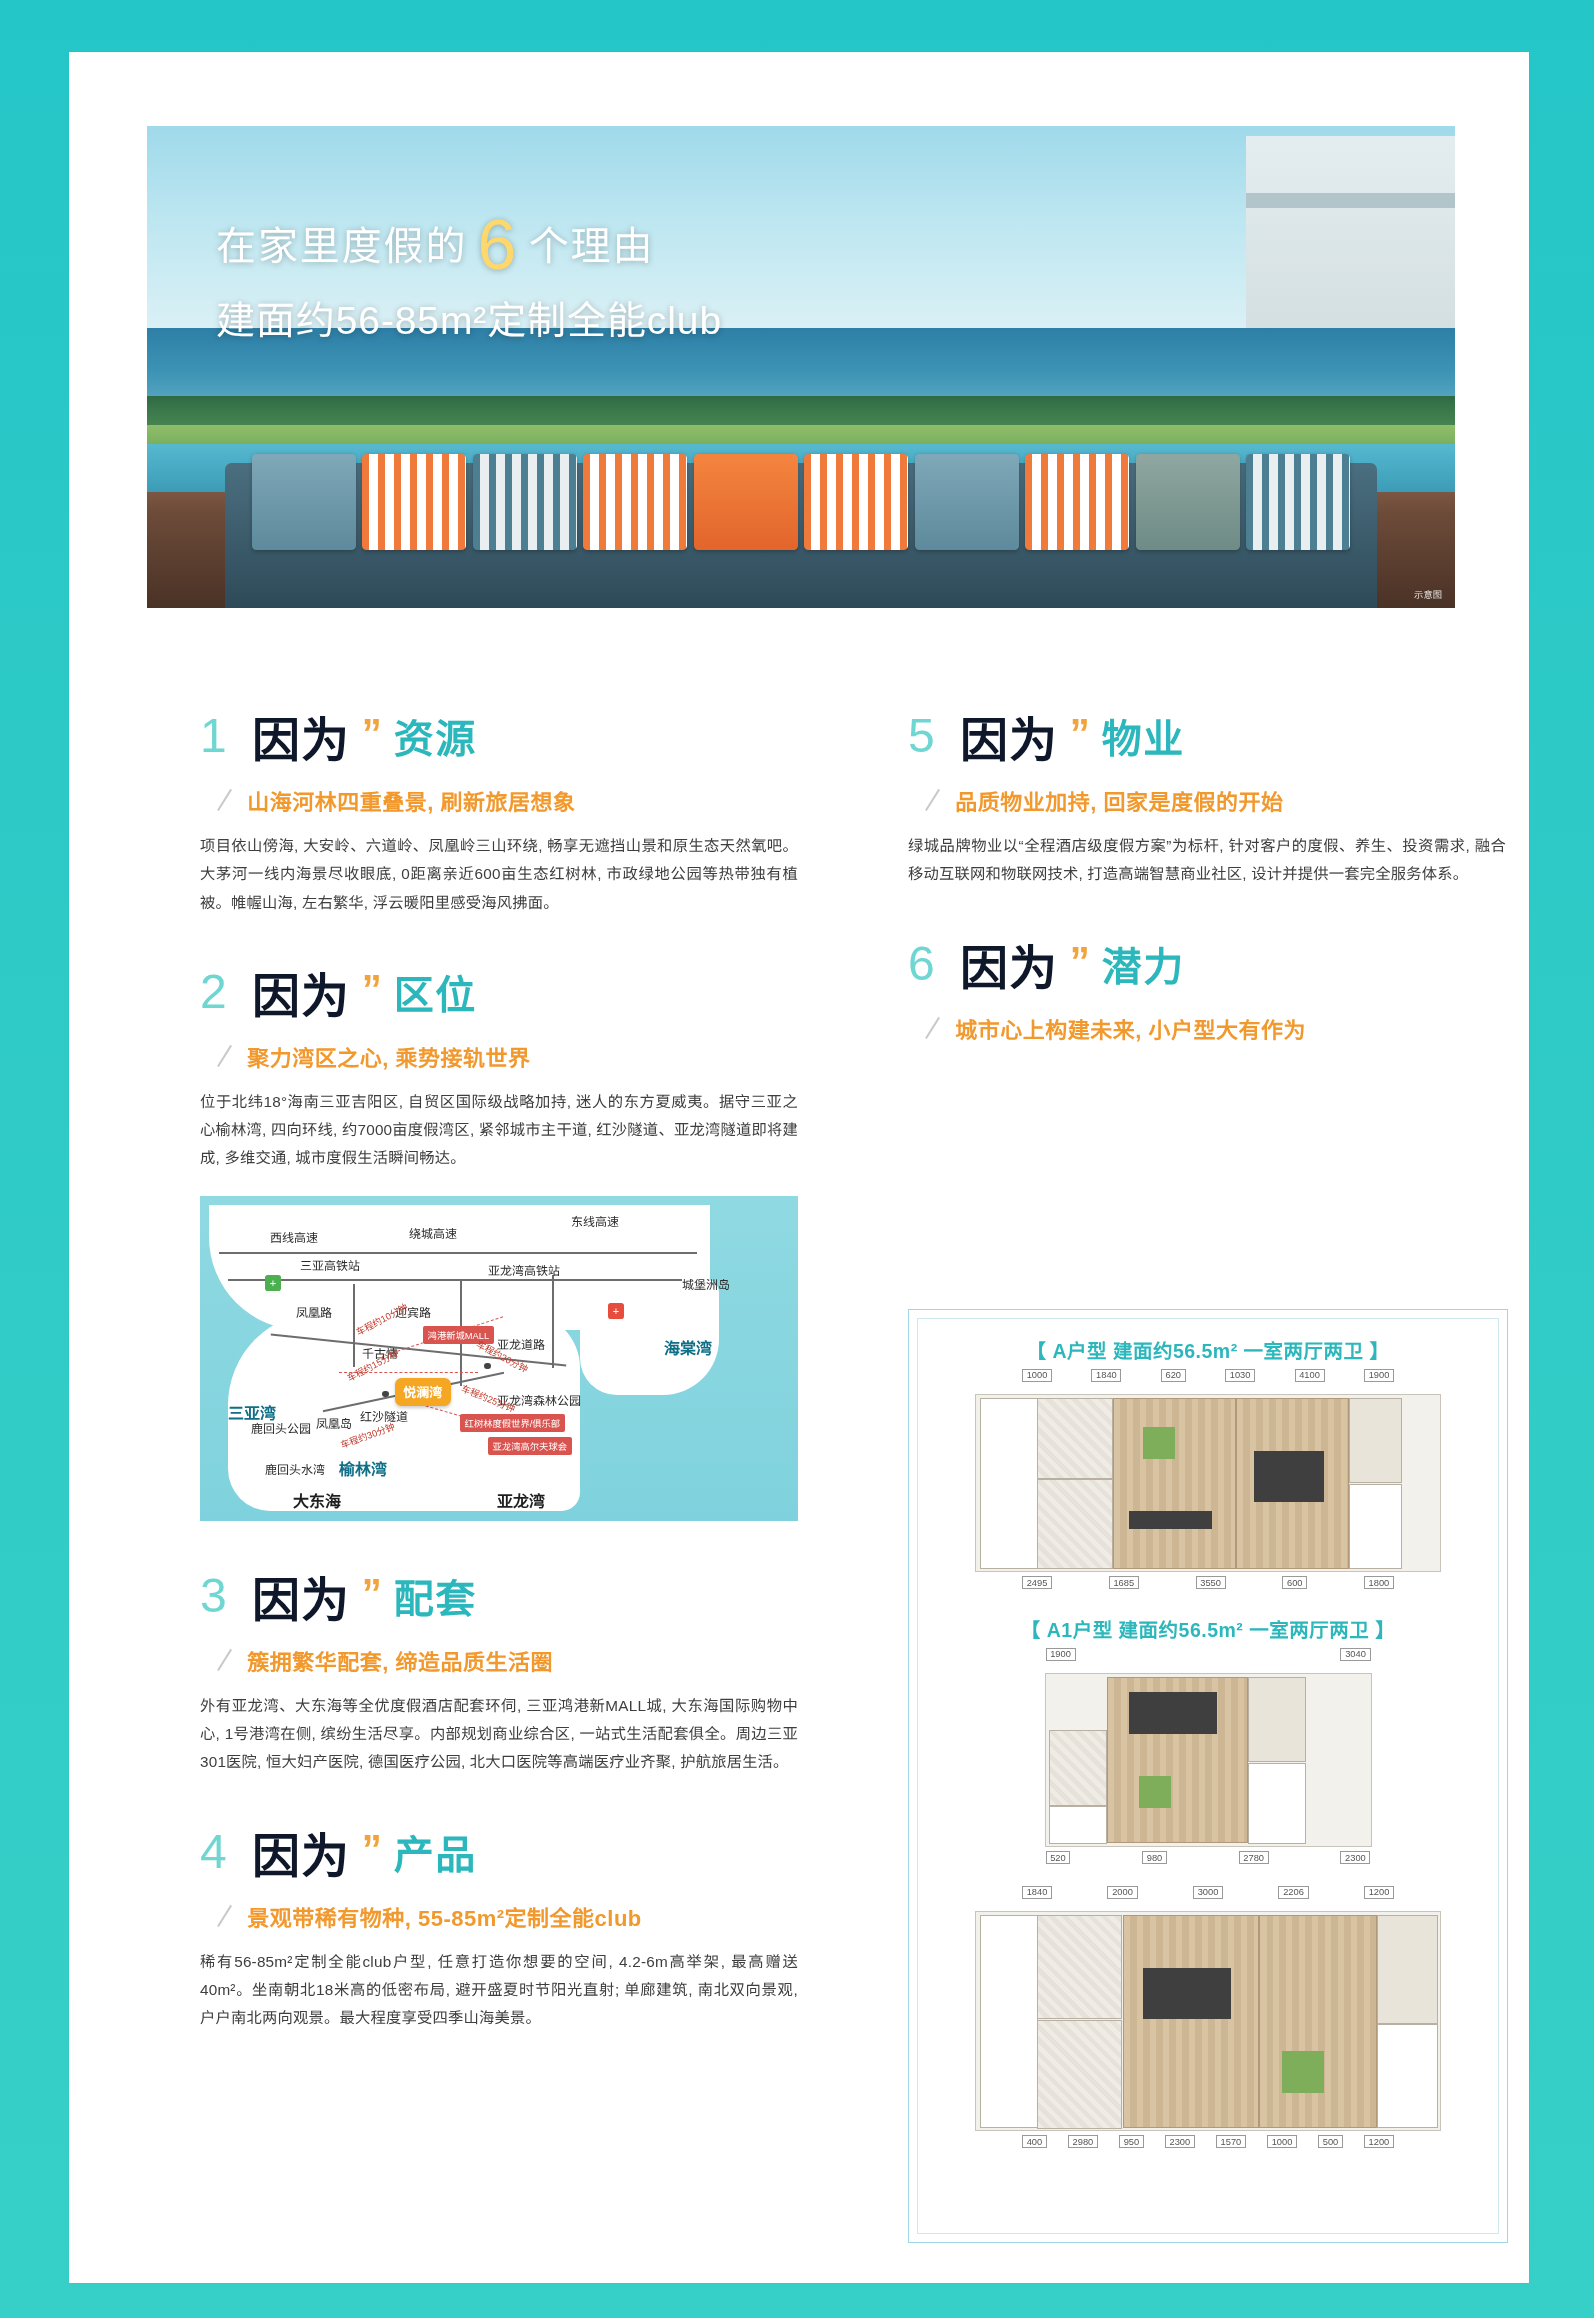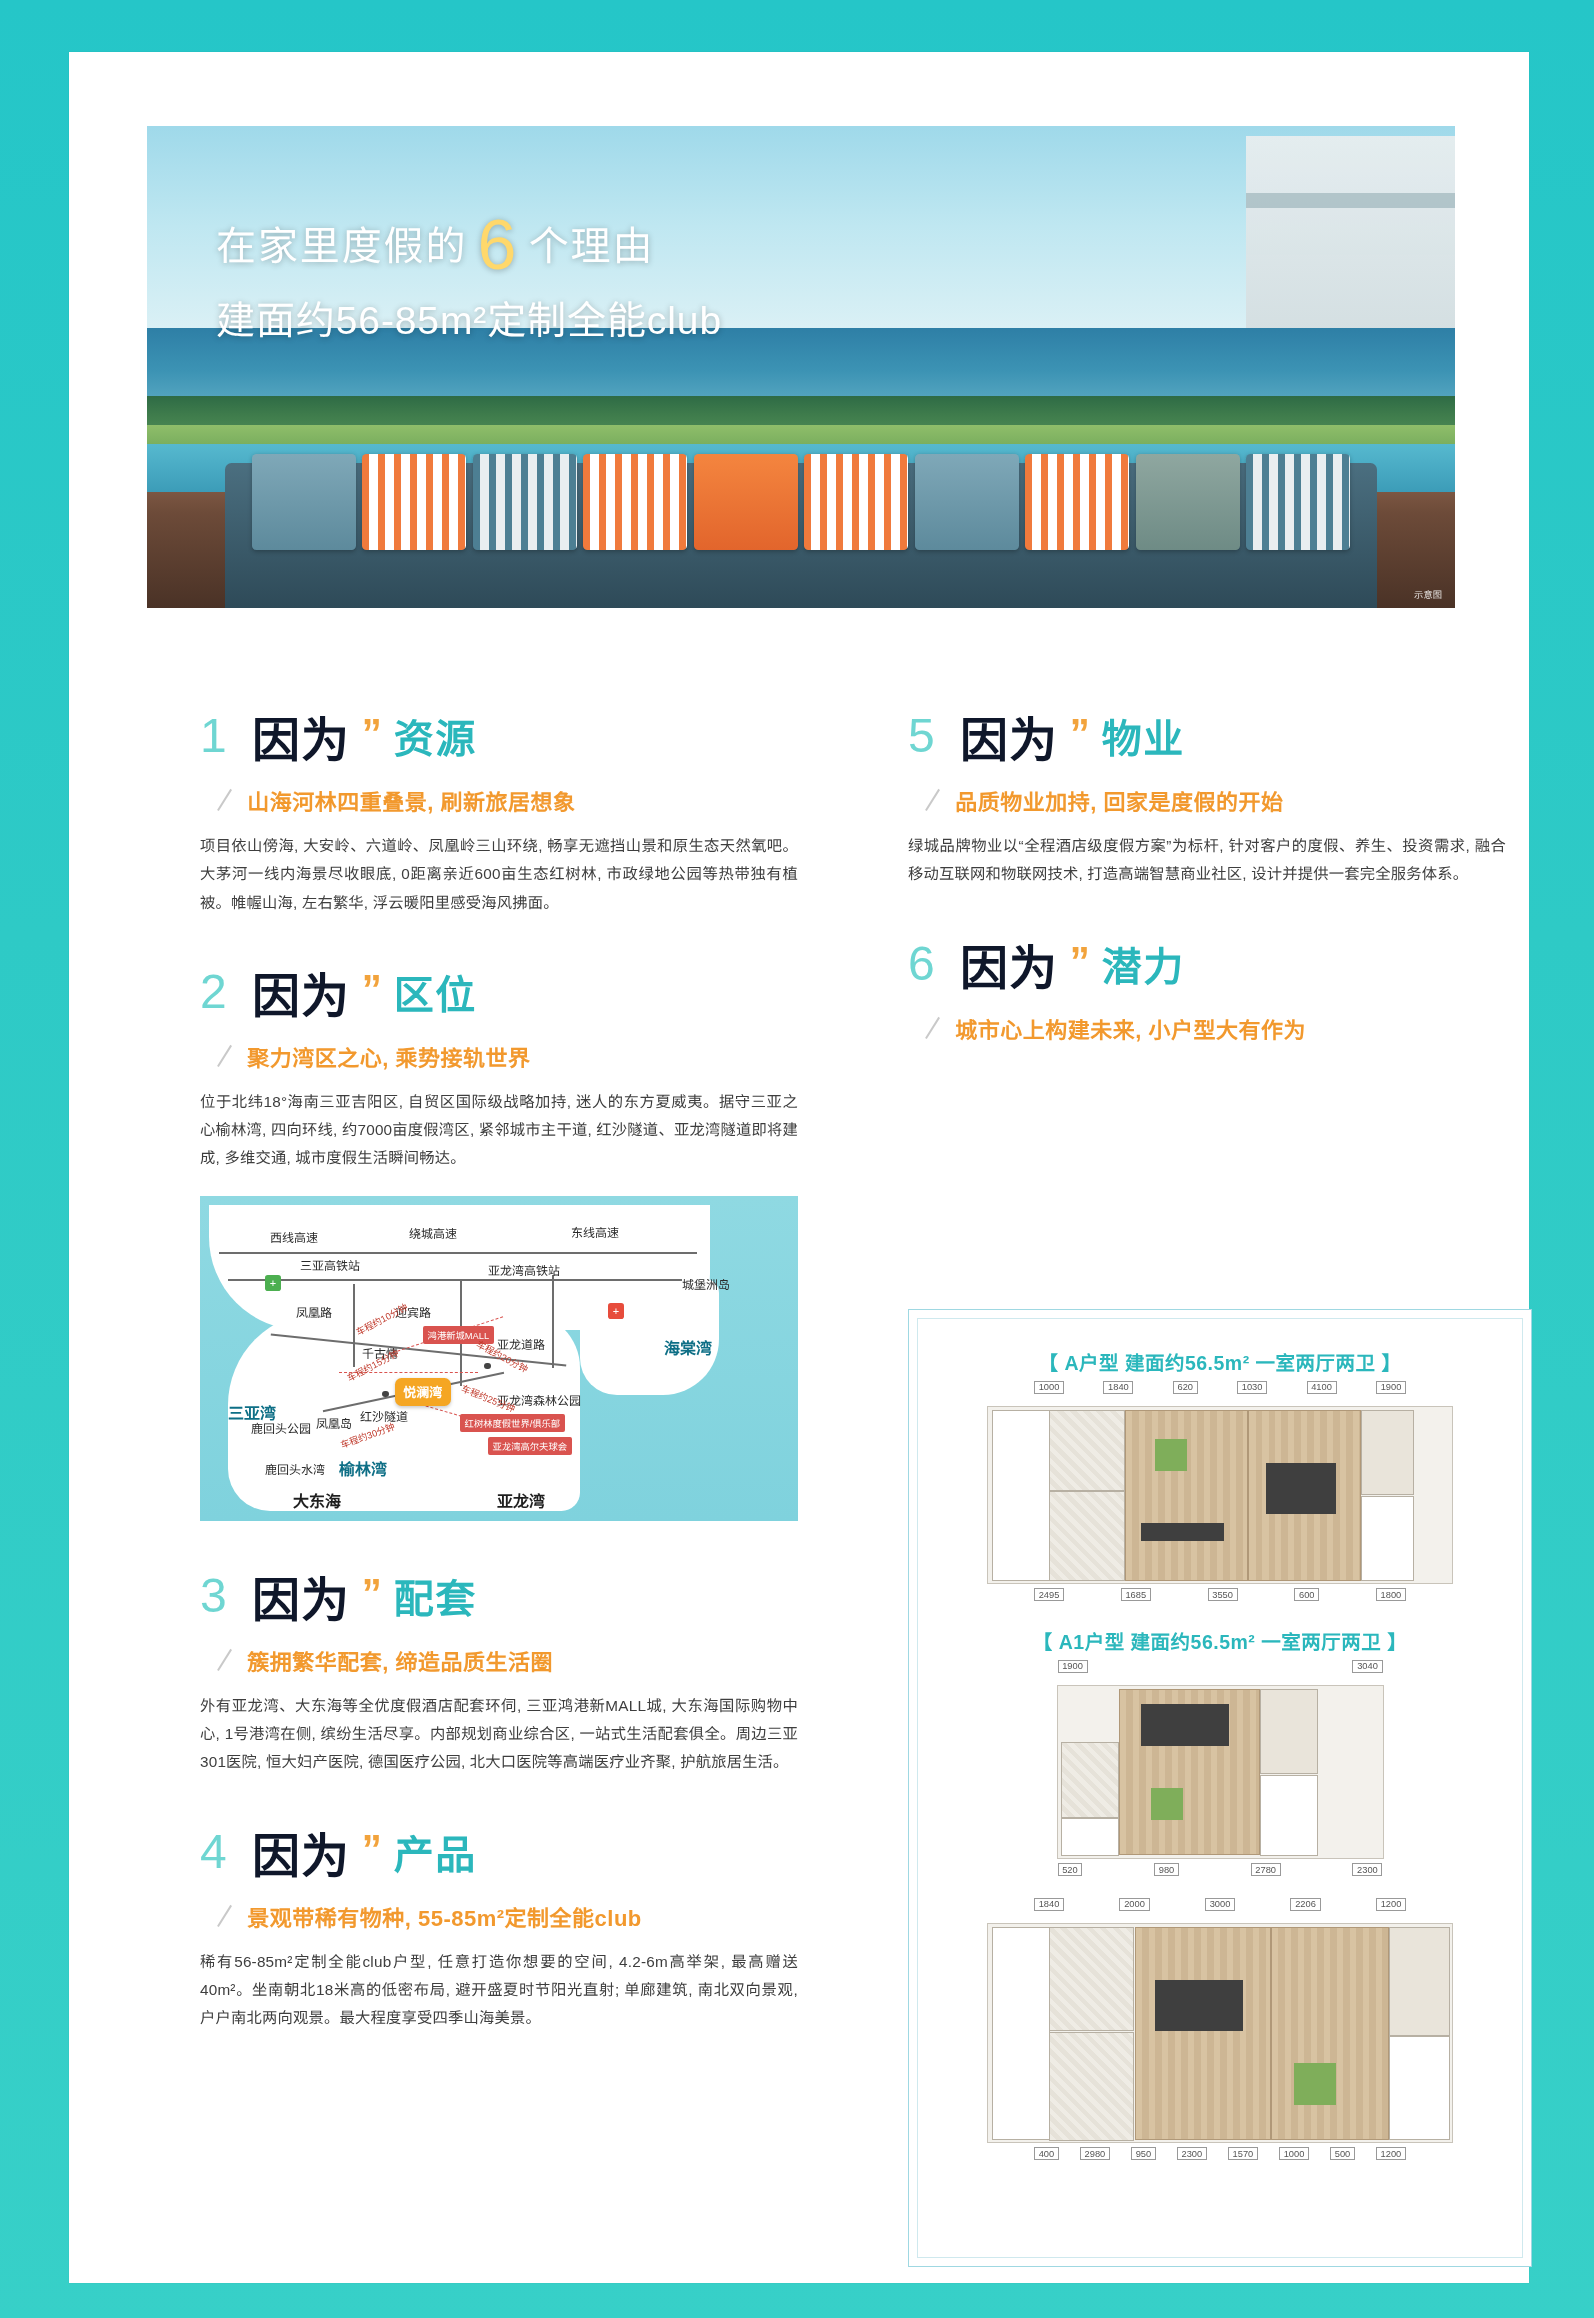--- a/index.html
+++ b/index.html
@@ -305,21 +305,21 @@
 
   
   .plan-panel {
     position: absolute;
     left: 839px;
     top: 1257px;
     width: 598px;
     height: 932px;
     border: 1.4px solid #9fd8e2;
     background: #ffffff;
-    padding: 12px;
+    padding: 0;
   }
   .plan-panel:before {
     content: "";
     position: absolute;
     left: 8.3px; top: 8.3px; right: 8.3px; bottom: 8.3px;
     border: 0.9px solid #cfe9ee;
     pointer-events: none;
   }
   .plan-title {
     text-align: center;
@@ -460,21 +460,21 @@
           <div class="map-road v" style="left:153px; top:88px; height:83px;"></div>
           <div class="map-road v" style="left:260px; top:83px; height:107px;"></div>
           <div class="map-road v" style="left:352px; top:79px; height:93px;"></div>
 
           <div class="map-dash" style="left:139px; top:176px; width:139px;"></div>
           <div class="map-dash" style="left:185px; top:139px; width:121px; transform:rotate(-18deg);"></div>
           <div class="map-dash" style="left:195px; top:218px; width:121px; transform:rotate(16deg);"></div>
 
           <div class="map-label" style="left:70px; top:32px;">西线高速</div>
           <div class="map-label" style="left:209px; top:28px;">绕城高速</div>
-          <div class="map-label" style="left:371px; top:27px;">东线高速</div>
+          <div class="map-label" style="left:371px; top:16px;">东线高速</div>
           <div class="map-label" style="left:100px; top:60px;">三亚高铁站</div>
           <div class="map-label" style="left:288px; top:65px;">亚龙湾高铁站</div>
           <div class="map-label" style="left:96px; top:107px;">凤凰路</div>
           <div class="map-label" style="left:195px; top:107px;">迎宾路</div>
           <div class="map-label" style="left:297px; top:139px;">亚龙道路</div>
 
           <div class="map-label sea" style="left:28px; top:172px;margin-top:32px;">三亚湾</div>
           <div class="map-label sea" style="left:139px; top:260px;">榆林湾</div>
           <div class="map-label big" style="left:93px; top:292px;">大东海</div>
           <div class="map-label big" style="left:297px; top:292px;">亚龙湾</div>

